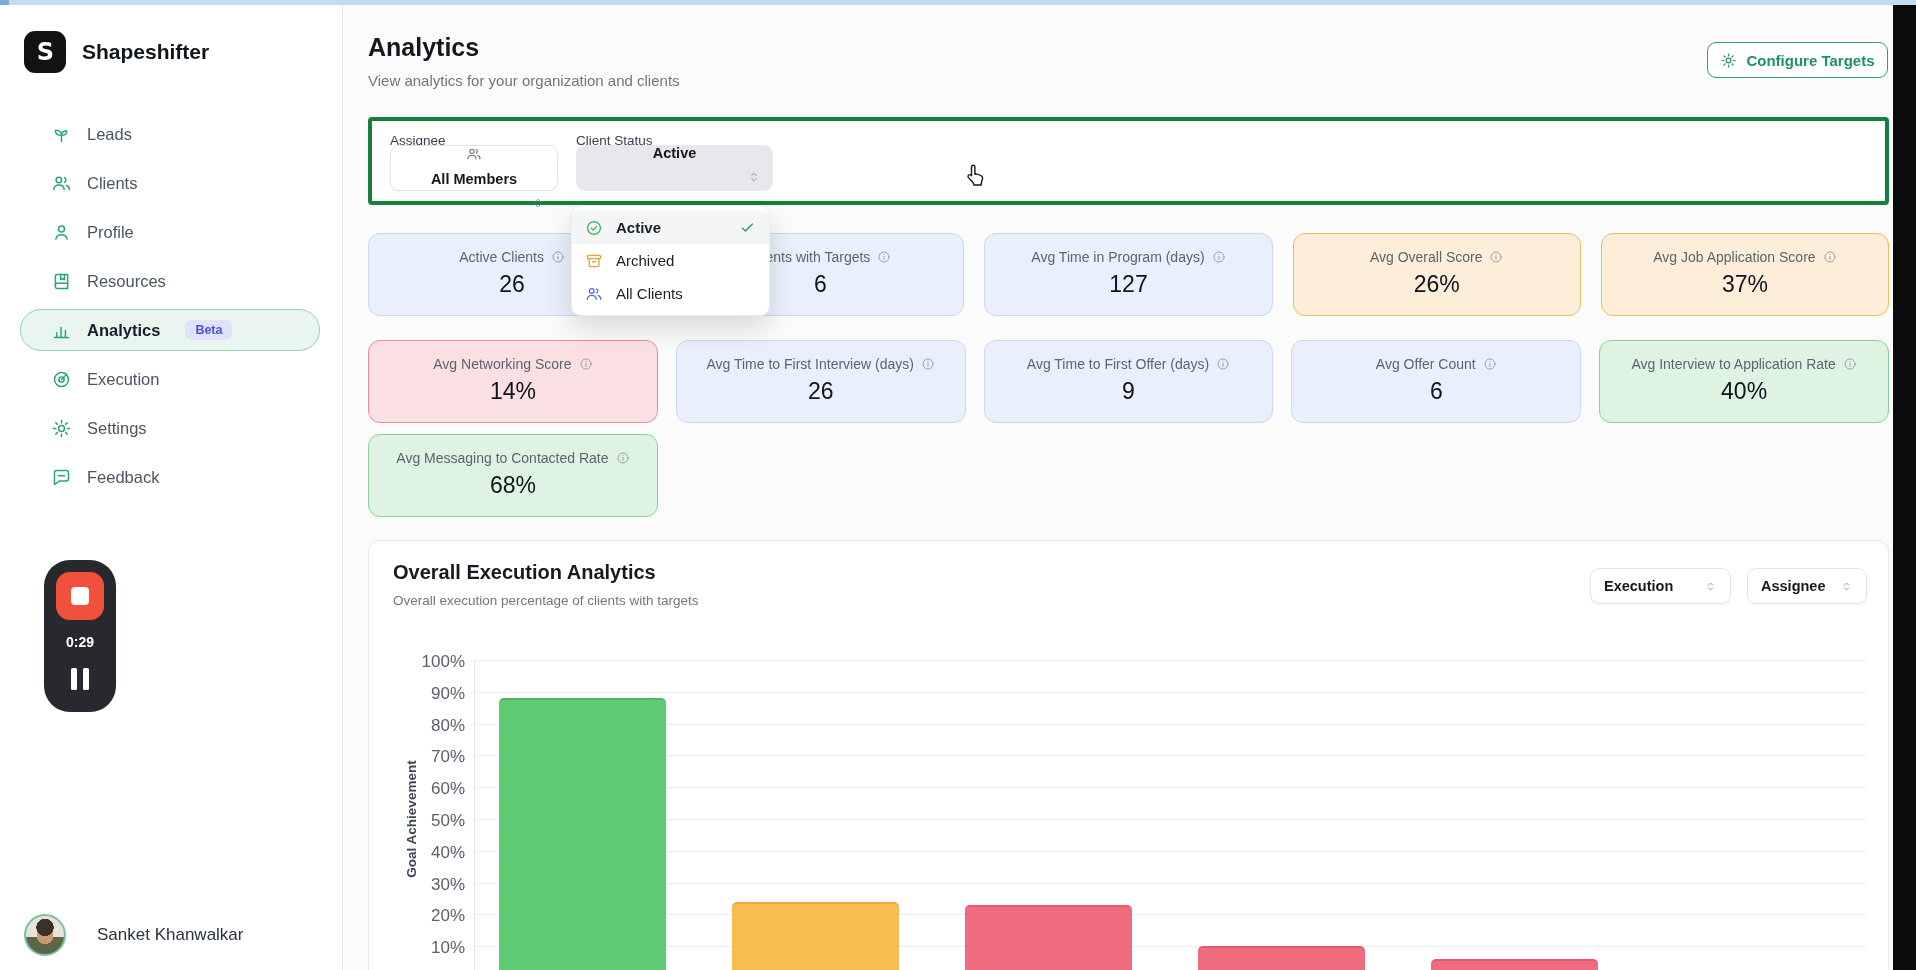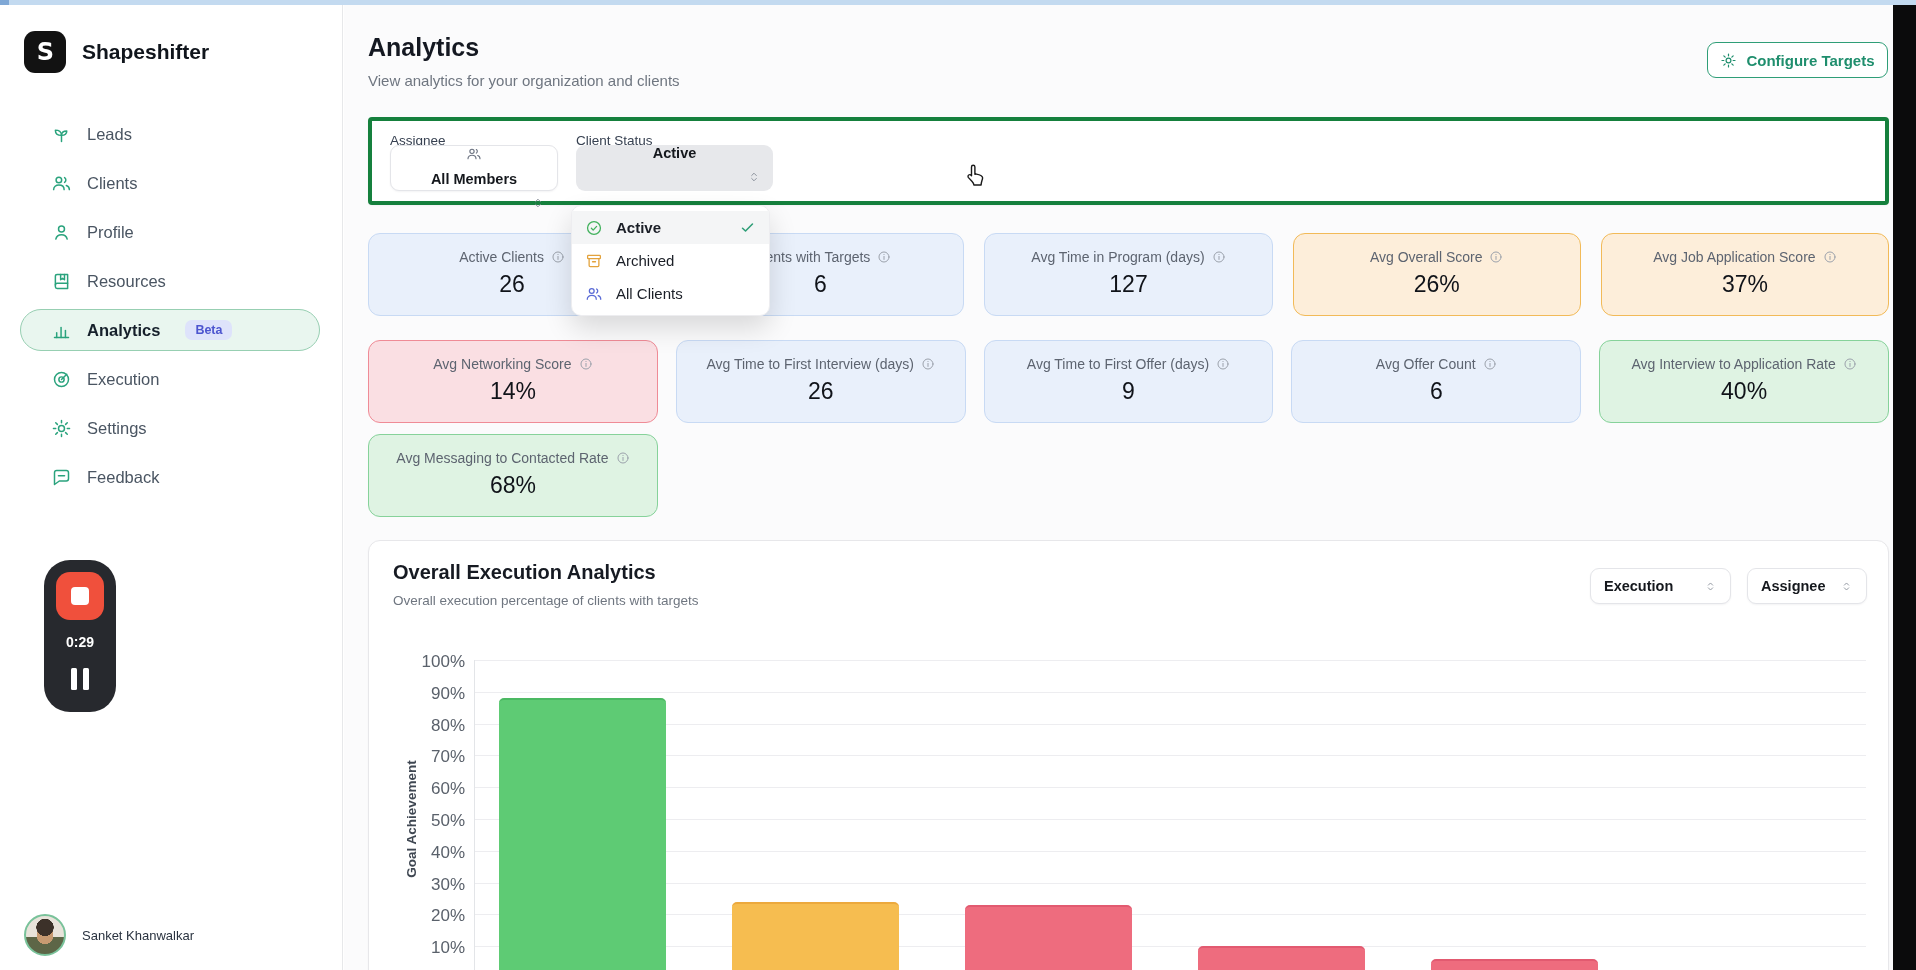--- a/index.html
+++ b/index.html
@@ -33,21 +33,21 @@
   .pause-btn { display:flex; gap:6px; margin-top:18px; cursor:pointer; }
   .pause-btn span { display:block; width:6px; height:22px; background:#fff; border-radius:1.5px; }
 
   .user-row { position:absolute; left:24px; bottom:14px; display:flex; align-items:center; gap:16px; cursor:pointer; }
   .avatar { width:42px; height:42px; border-radius:50%; border:2px solid #79c29a;
     background:
       radial-gradient(circle at 50% 30%, #3c3129 0 26%, transparent 27%),
       radial-gradient(circle at 50% 52%, #c79a71 0 30%, transparent 31%),
       linear-gradient(180deg, #e8e3da 0 55%, #5d6647 55%);
   }
-  .user-name { font-size:13px; color:#2a3340; }
+  .user-name { font-size:17px; color:#2a3340;margin-left:15px; }
 
   
   .main { position:absolute; left:344px; top:5px; right:23px; bottom:0; background:#fbfbfc; }
   .page-title { position:absolute; left:24px; top:28px; font-size:25px; font-weight:700; color:#141821; }
   .page-subtitle { position:absolute; left:24px; top:67px; font-size:15px; color:#6f7680; }
 
   .configure-btn { position:absolute; left:1363px; top:37px; width:181px; height:36px; background:#fff; border:1.4px solid #2f9e77; border-radius:9px; display:flex; align-items:center; justify-content:center; gap:9px; color:#1f8e6d; font-size:15px; font-weight:700; cursor:pointer; }
 
   .filter-card { position:absolute; left:24px; top:112px; width:1521px; height:88px; background:#fff; border:4px solid #15803d; border-radius:4px; box-shadow:0 1px 2px rgba(16,24,40,.04); }
   .filter-label { position:absolute; top:12px; font-size:13.5px; color:#374151; }

